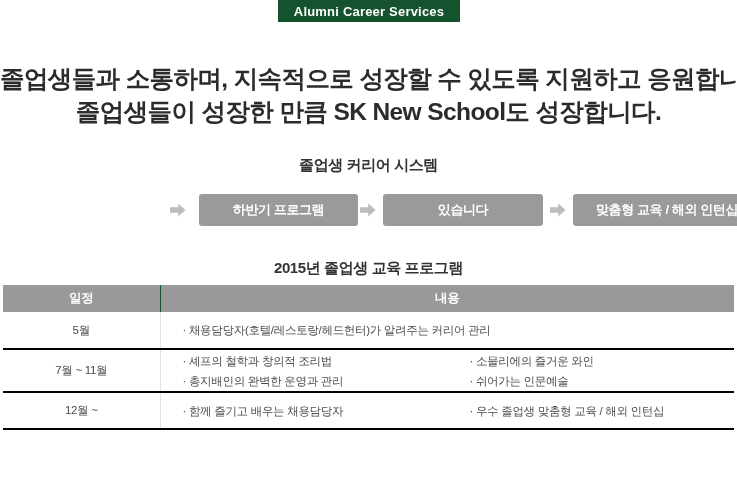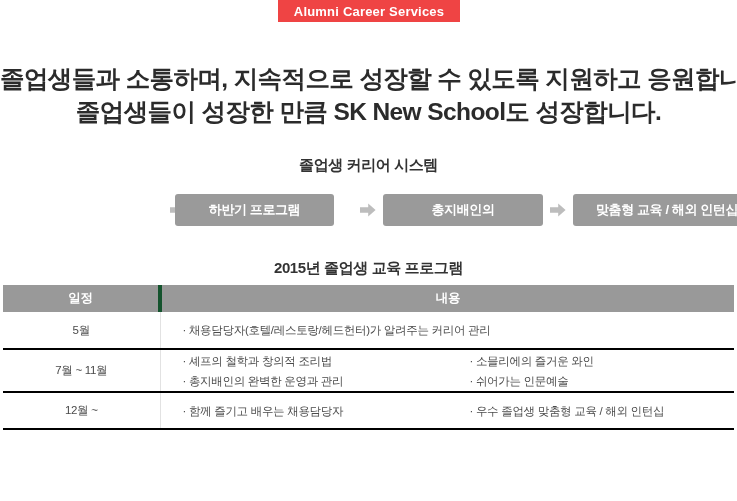--- a/index.html
+++ b/index.html
@@ -29,21 +29,21 @@
     left: 0;
     width: 737px;
     height: 22px;
   }
   .badge {
     position: absolute;
     left: 278px;
     top: 0;
     width: 182px;
     height: 22px;
-    background: #ef4444;
+    background: #14532d;
     color: #ffffff;
     font-size: 13px;
     font-weight: bold;
     letter-spacing: 0.2px;
     display: flex;
     align-items: center;
     justify-content: center;
     box-sizing: border-box;
   }
 
@@ -96,21 +96,21 @@
     color: #ffffff;
     font-size: 13px;
     font-weight: bold;
     letter-spacing: -0.4px;
     display: flex;
     align-items: center;
     justify-content: center;
     box-sizing: border-box;
   }
   .flow-box.b0 { left: 3px;   width: 159px; }
-  .flow-box.b1 { left: 175px; width: 159px; }
+  .flow-box.b1 { left: 199px; width: 159px; }
   .flow-box.b2 { left: 383px; width: 160px; }
   .flow-box.b3 { left: 573px; width: 188px; }
 
   .flow-arrow {
     position: absolute;
     top: 9px;
     width: 16px;
     height: 14px;
     color: #bdbdbd;
   }
@@ -128,21 +128,21 @@
     border-collapse: collapse;
     table-layout: fixed;
   }
   .prog-table th {
     background: #999999;
     color: #ffffff;
     font-size: 12.5px;
     font-weight: bold;
     height: 25px;
     letter-spacing: -0.3px;
-    border-right: 4px solid #14532d;
+    border-right: 1px solid #14532d;
     text-align: center;
     vertical-align: middle;
   }
   .prog-table th:last-child { border-right: none; }
   .prog-table td {
     border-bottom: 2px solid #000000;
     border-right: 1px solid #e2e2e2;
     font-size: 11.5px;
     color: #4a4a4a;
     letter-spacing: -0.3px;
@@ -216,21 +216,21 @@
     </div>
 
     <div class="flow-box b1">하반기 프로그램</div>
 
     <div class="flow-arrow a1">
       <svg width="16" height="14" viewBox="0 0 16 14" aria-hidden="true">
         <path d="M0 4.2 H8.2 V0.6 L15.6 7 L8.2 13.4 V9.8 H0 Z" fill="#bdbdbd"></path>
       </svg>
     </div>
 
-    <div class="flow-box b2">총지배인의</div>
+    <div class="flow-box b2">있습니다</div>
 
     <div class="flow-arrow a2">
       <svg width="16" height="14" viewBox="0 0 16 14" aria-hidden="true">
         <path d="M0 4.2 H8.2 V0.6 L15.6 7 L8.2 13.4 V9.8 H0 Z" fill="#bdbdbd"></path>
       </svg>
     </div>
 
     <div class="flow-box b3">맞춤형 교육 / 해외 인턴십</div>
   </div>
 

